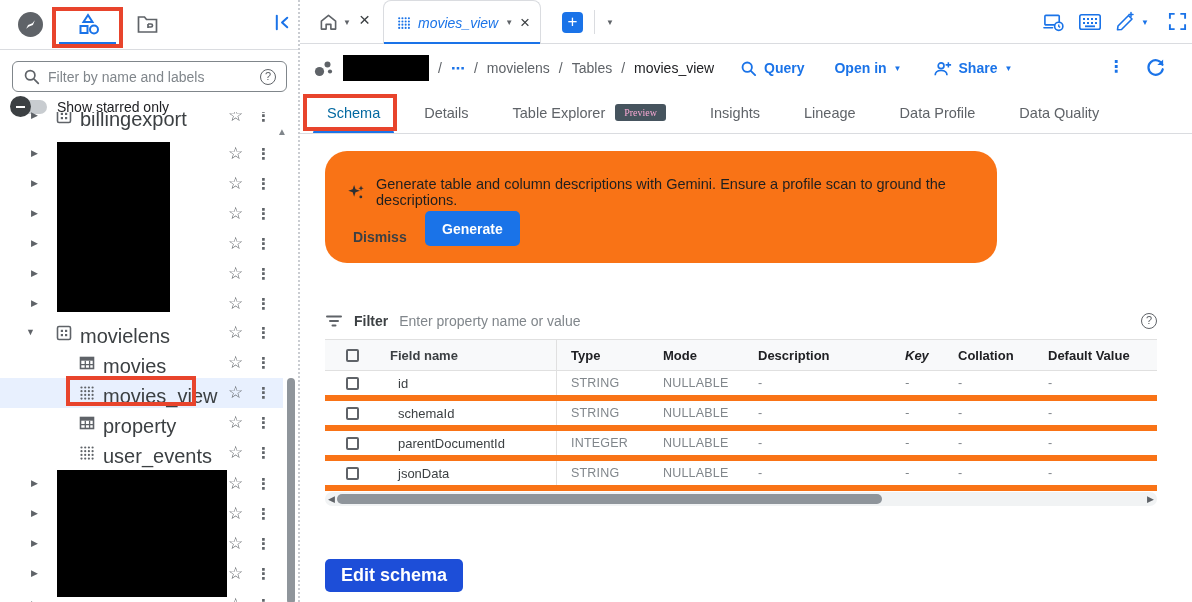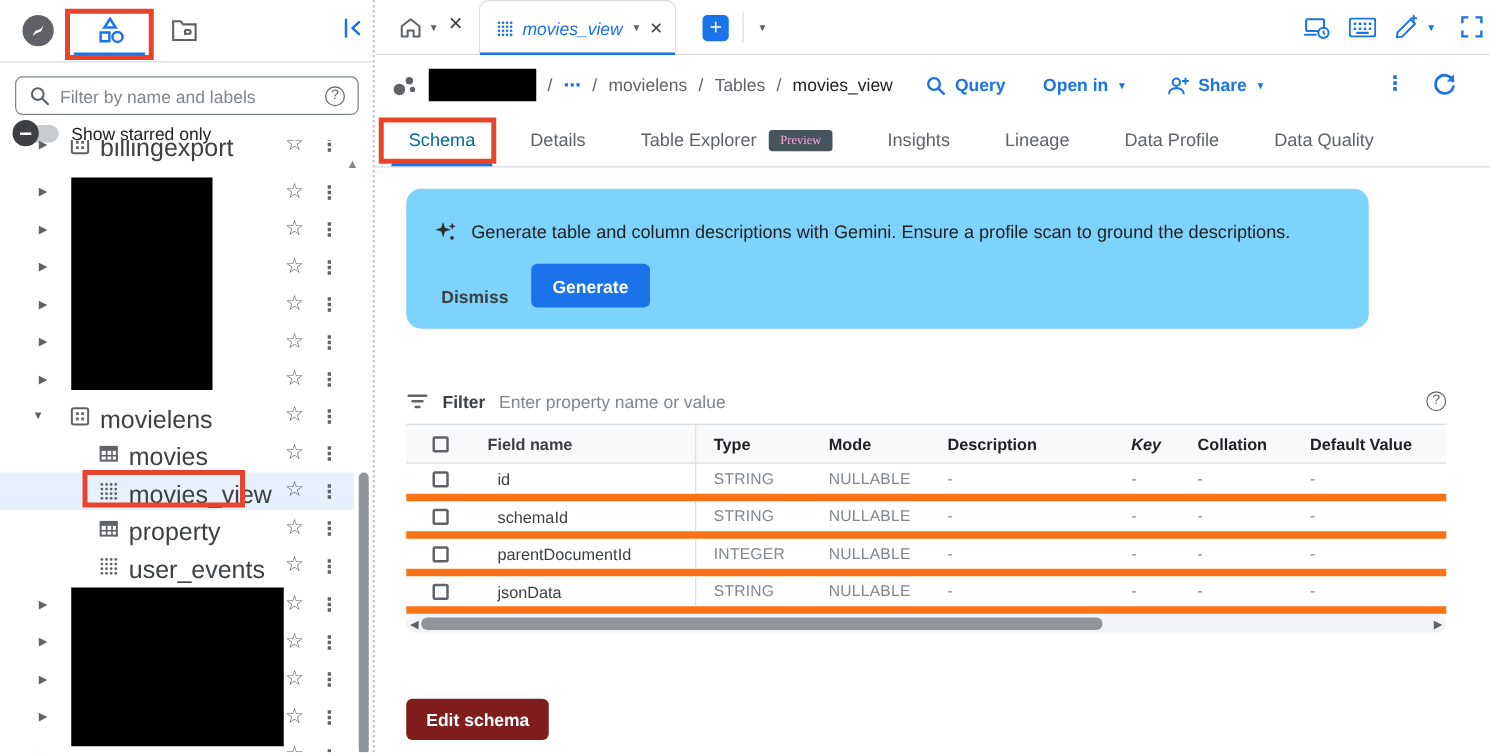--- a/index.html
+++ b/index.html
@@ -65,21 +65,21 @@
   #crumb-refresh { position: absolute; left: 845px; top: 13px; cursor: pointer; }
 
   
   #view-tabs { position: absolute; left: 300px; right: 0; top: 92px; height: 42px; border-bottom: 1px solid #dadce0; display: flex; align-items: stretch; padding-left: 5px; background: #fff; }
   .vtab { position: relative; display: flex; align-items: center; gap: 10px; padding: 0 22px; font-size: 14.5px; color: #5f6368; cursor: pointer; white-space: nowrap; }
   .vtab.active { color: #0369a1; }
   .vtab.active::after { content: ""; position: absolute; left: 8px; right: 8px; bottom: 0; height: 3px; background: #1a73e8; border-radius: 3px 3px 0 0; }
   .badge { background: #46545e; color: #f9a8d4; font-size: 10px; padding: 3px 9px; border-radius: 3px; font-family: Liberation Serif, serif; }
 
   
-  #banner { position: absolute; left: 325px; top: 151px; width: 770px; height: 112px; background: #7dd3fc; border-radius: 12px; }
+  #banner { position: absolute; left: 325px; top: 151px; width: 672px; height: 112px; background: #f97316; border-radius: 22px; }
   #banner-msg { position: absolute; left: 22px; top: 25px; display: flex; align-items: center; gap: 11px; font-size: 14.5px; color: #1f1f1f; }
   #dismiss-btn { position: absolute; left: 14px; top: 70px; padding: 8px 14px; font-size: 14px; font-weight: bold; color: #3c4043; cursor: pointer; border-radius: 4px; }
   #generate-btn { position: absolute; left: 100px; top: 60px; height: 35px; padding: 0 17px; background: #1a73e8; color: #fff; font-size: 14px; font-weight: bold; border-radius: 5px; display: flex; align-items: center; cursor: pointer; }
 
   
   #prop-filter { position: absolute; left: 325px; top: 304px; width: 832px; height: 34px; display: flex; align-items: center; gap: 11px; }
   #prop-filter .flabel { font-size: 14px; font-weight: bold; color: #3c4043; }
   #prop-filter input { flex: 1; font-size: 14px; }
 
   
@@ -97,21 +97,21 @@
   .c-coll { width: 90px; padding-left: 8px; }
   .c-def { width: 117px; padding-left: 8px; }
   .srow:not(.head) .cell:not(.c-field):not(.c-cb) { color: #80868b; font-size: 12.5px; letter-spacing: .2px; }
   .cbx { width: 13px; height: 13px; border: 2px solid #5f6368; border-radius: 2px; cursor: pointer; }
 
   
   #hscroll { position: absolute; left: 325px; top: 492px; width: 832px; height: 14px; background: #f1f3f4; border-radius: 7px; }
   #hscroll .sarrow { position: absolute; top: 2px; font-size: 9px; color: #5f6368; cursor: pointer; }
   #hthumb { position: absolute; left: 12px; top: 2px; width: 545px; height: 10px; background: #8f959b; border-radius: 5px; cursor: grab; }
 
-  #edit-schema-btn { position: absolute; left: 325px; top: 559px; height: 33px; padding: 2px 16px; background: #7f1d1d; color: #fff; font-size: 14px; font-weight: bold; border-radius: 5px; display: flex; align-items: center; cursor: pointer; }
+  #edit-schema-btn { position: absolute; left: 325px; top: 559px; height: 33px; padding: 2px 16px; background: #1d4ed8; color: #fff; font-size: 18px; font-weight: bold; border-radius: 5px; display: flex; align-items: center; cursor: pointer; }
 </style>
 </head>
 <body>
 
 <div id="app">
 
   <div id="sidebar">
     <div id="side-toolbar">
       <div class="tool-btn" id="compass-circle">
         <svg width="15" height="15" viewBox="0 0 16 16">

